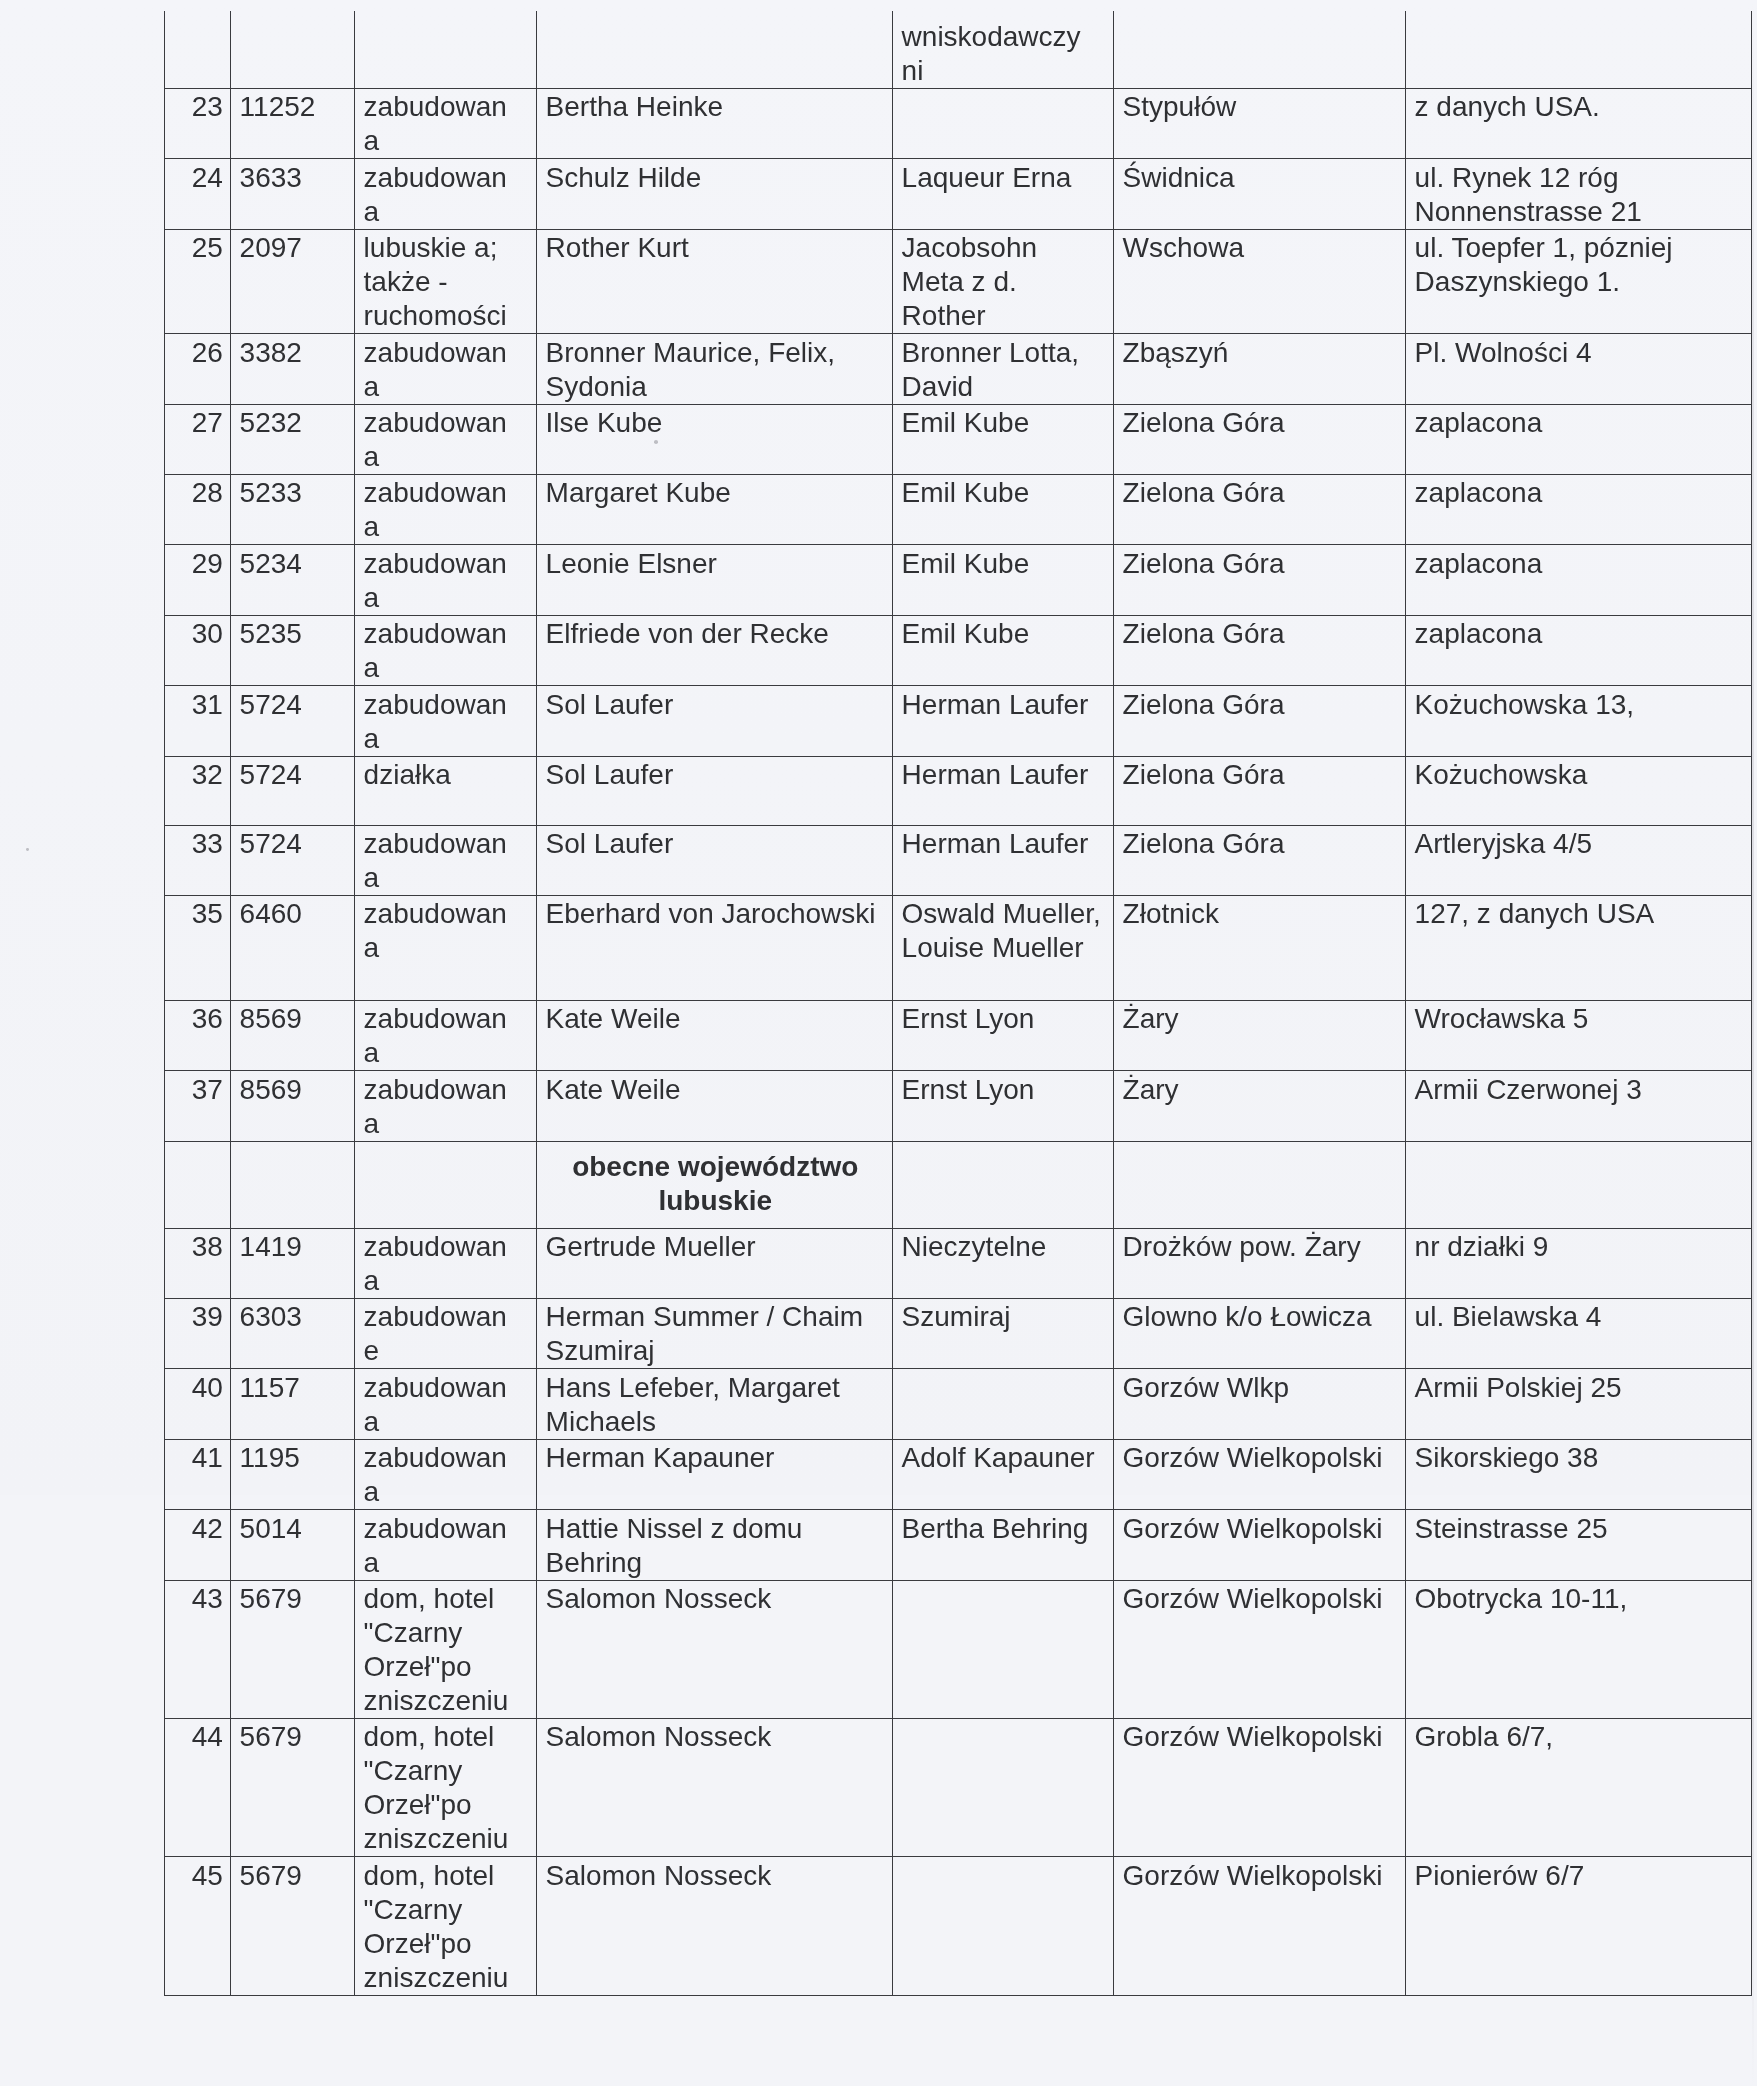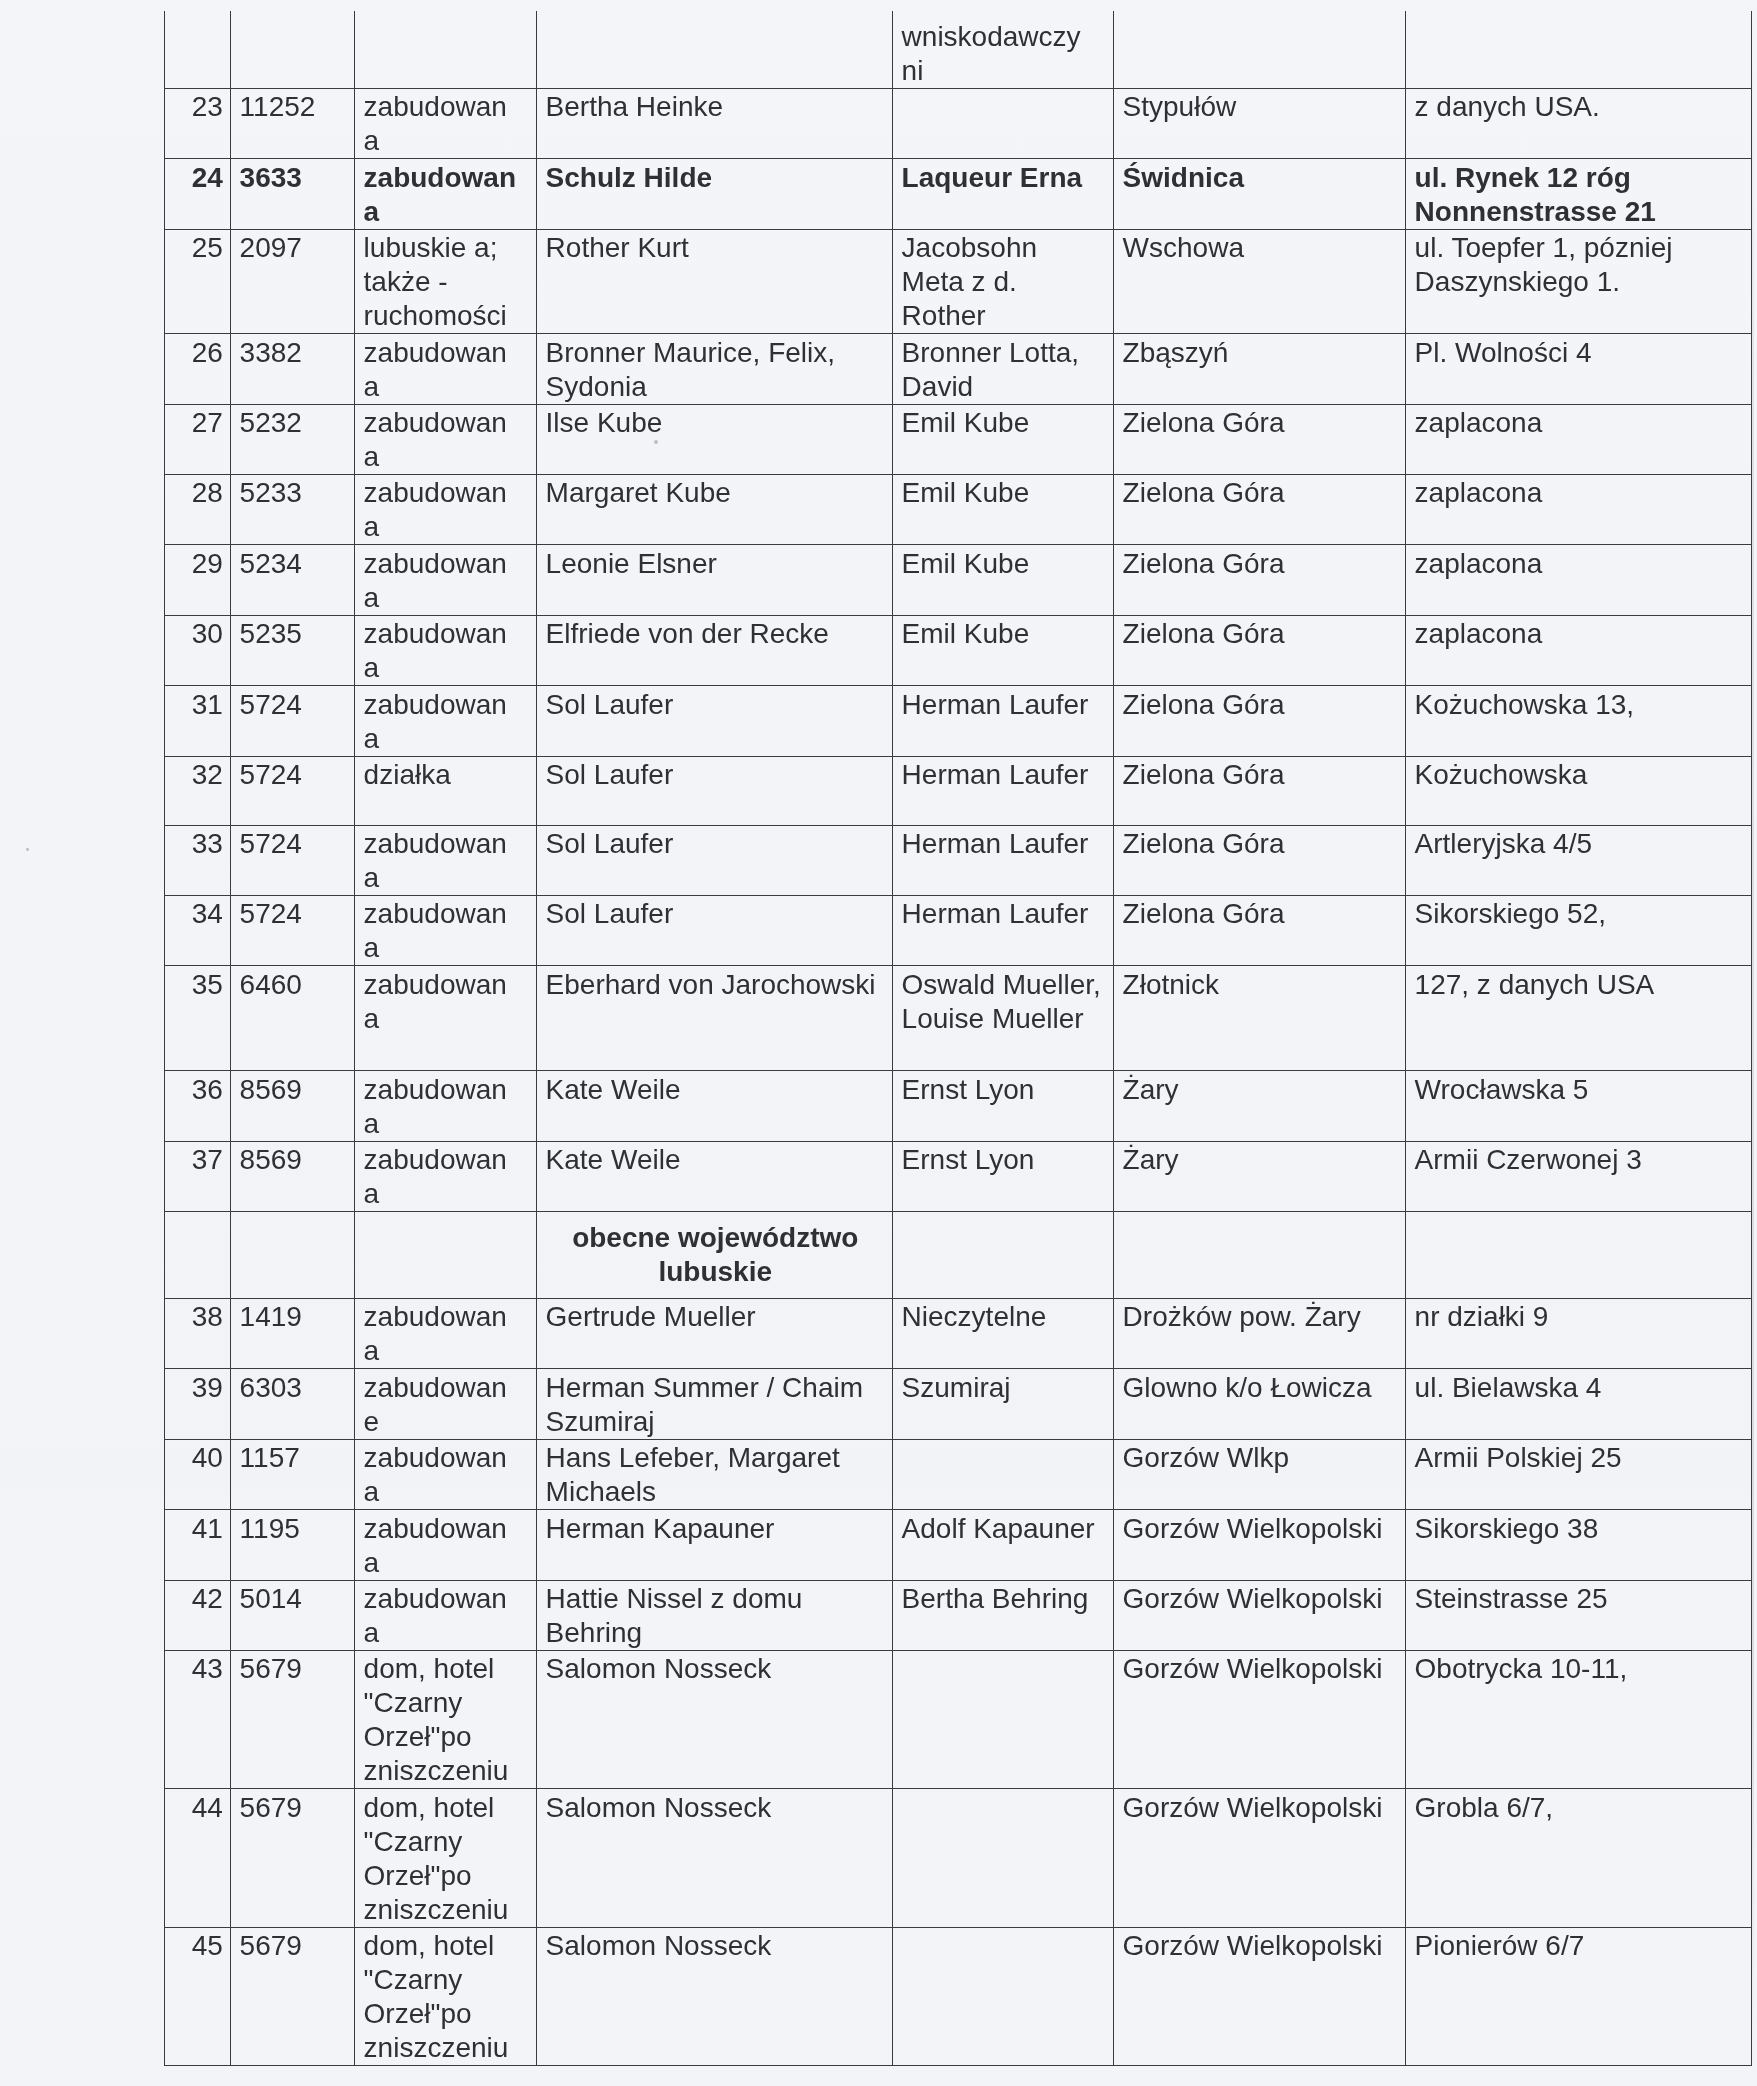--- a/index.html
+++ b/index.html
@@ -68,21 +68,21 @@
       </tr>
     <tr style="height: 69px;">
           <td class="c-num">23</td>
           <td class="c-id">11252</td>
           <td>zabudowan a</td>
           <td>Bertha Heinke</td>
           <td></td>
           <td>Stypułów</td>
           <td>z danych USA.</td>
         </tr>
-        <tr style="height: 69px; font-weight: bold;">
+        <tr style="height: 69px;">
           <td class="c-num">24</td>
           <td class="c-id">3633</td>
           <td>zabudowan a</td>
           <td>Schulz Hilde</td>
           <td>Laqueur Erna</td>
           <td>Świdnica</td>
           <td>ul. Rynek 12 róg Nonnenstrasse 21</td>
         </tr>
         <tr style="height: 103px;">
           <td class="c-num">25</td>
@@ -158,29 +158,20 @@
         </tr>
         <tr style="height: 69px;">
           <td class="c-num">33</td>
           <td class="c-id">5724</td>
           <td>zabudowan a</td>
           <td>Sol Laufer</td>
           <td>Herman Laufer</td>
           <td>Zielona Góra</td>
           <td>Artleryjska 4/5</td>
         </tr>
-        <tr style="height: 69px;">
-          <td class="c-num">34</td>
-          <td class="c-id">5724</td>
-          <td>zabudowan a</td>
-          <td>Sol Laufer</td>
-          <td>Herman Laufer</td>
-          <td>Zielona Góra</td>
-          <td>Sikorskiego 52,</td>
-        </tr>
         <tr style="height: 105px;">
           <td class="c-num">35</td>
           <td class="c-id">6460</td>
           <td>zabudowan a</td>
           <td>Eberhard von Jarochowski</td>
           <td>Oswald Mueller, Louise Mueller</td>
           <td>Złotnick</td>
           <td>127, z danych USA</td>
         </tr>
         <tr style="height: 69px;">

